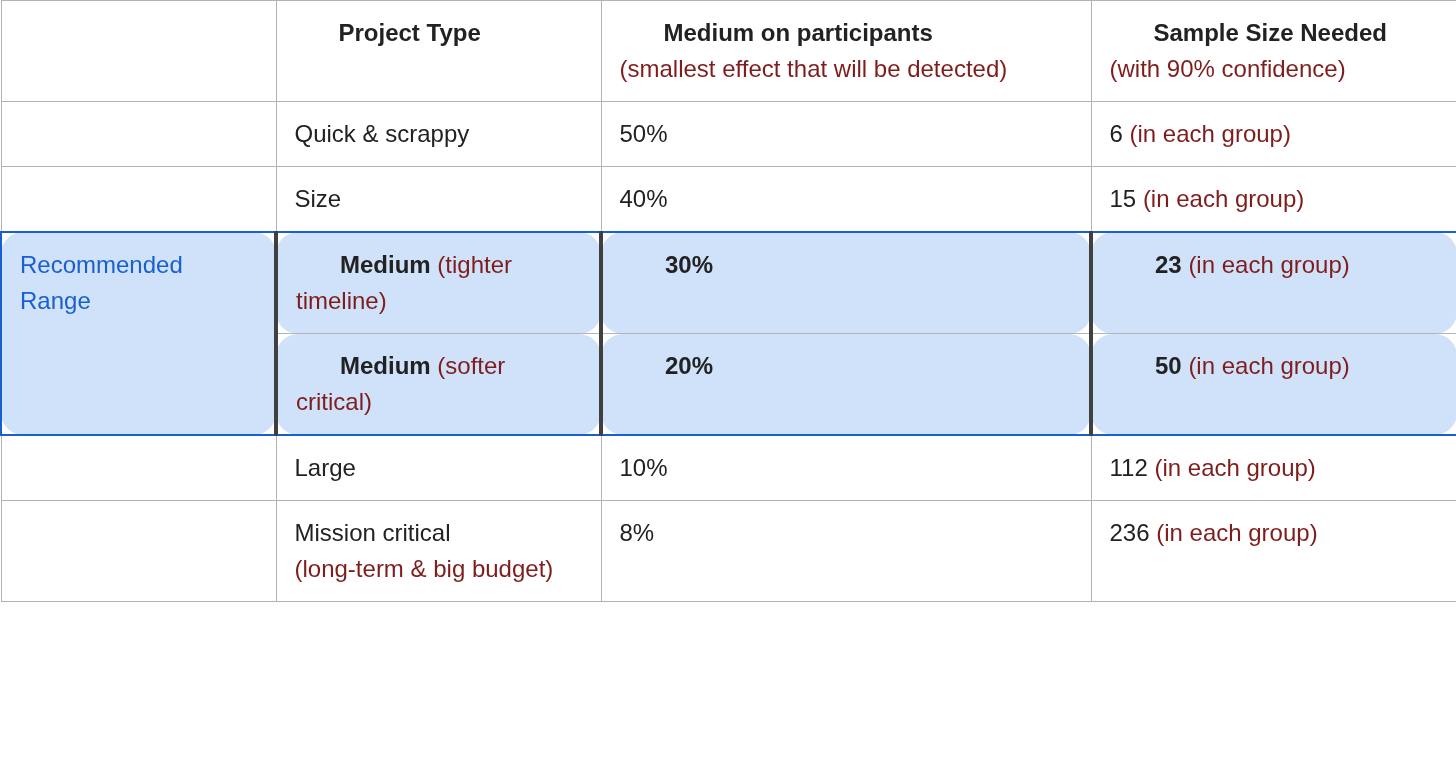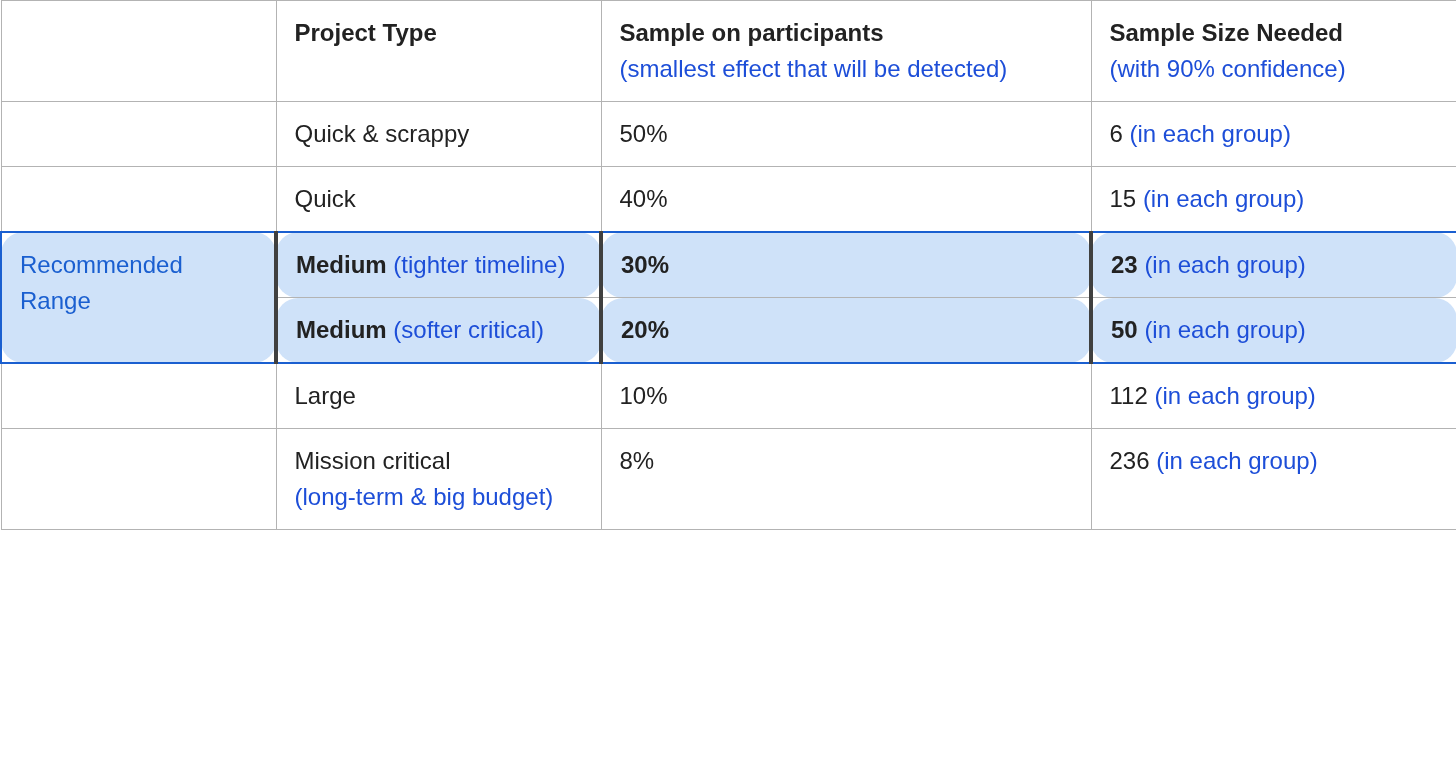--- a/index.html
+++ b/index.html
@@ -23,22 +23,22 @@
     padding: 14px 18px;
     vertical-align: top;
     text-align: left;
     line-height: 1.5;
     font-weight: normal;
   }
   col.c-label  { width: 275px; }
   col.c-type   { width: 325px; }
   col.c-effect { width: 490px; }
   col.c-size   { width: 366px; }
-  th .bold, td .bold { font-weight: 700; color: #222; }
-  .muted { color: #1d4ed8; margin-top: 34px; }
+  th .bold, td .bold { font-weight: 700; color: #222; margin-left: 44px; }
+  .muted { color: #7f1d1d; margin-top: 34px; }
   .hl { background: #cfe2f9; border-radius: 22px; }
   .rec-cell {
     border: 2px solid #1a5fd0 !important;
     color: #1a5fd0;
     font-weight: 700;
     vertical-align: middle;
     font-size: 24px;
   }
   tr.row-hl-top td.hl,
   tr.row-hl-bottom td.hl {
@@ -62,21 +62,21 @@
       <col class="c-effect">
       <col class="c-size">
   </colgroup>
   <thead>
     <tr>
       <th></th>
       <th class="header-cell">
         <span class="bold">Project Type</span>
       </th>
       <th class="header-cell">
-        <span class="bold">Sample on participants</span><br>
+        <span class="bold">Medium on participants</span><br>
         <span class="muted">(smallest effect that will be detected)</span>
       </th>
       <th class="header-cell">
         <span class="bold">Sample Size Needed</span><br>
         <span class="muted">(with 90% confidence)</span>
       </th>
     </tr>
   </thead>
   <tbody>
 
@@ -90,21 +90,21 @@
       </td>
       <td class="vmid">
         <span>6</span>
         <span class="muted">(in each group)</span>
       </td>
     </tr>
 
     <tr>
       <td></td>
       <td class="vmid">
-        <span>Quick</span>
+        <span>Size</span>
       </td>
       <td class="vmid">
         <span>40%</span>
       </td>
       <td class="vmid">
         <span>15</span>
         <span class="muted">(in each group)</span>
       </td>
     </tr>
 

